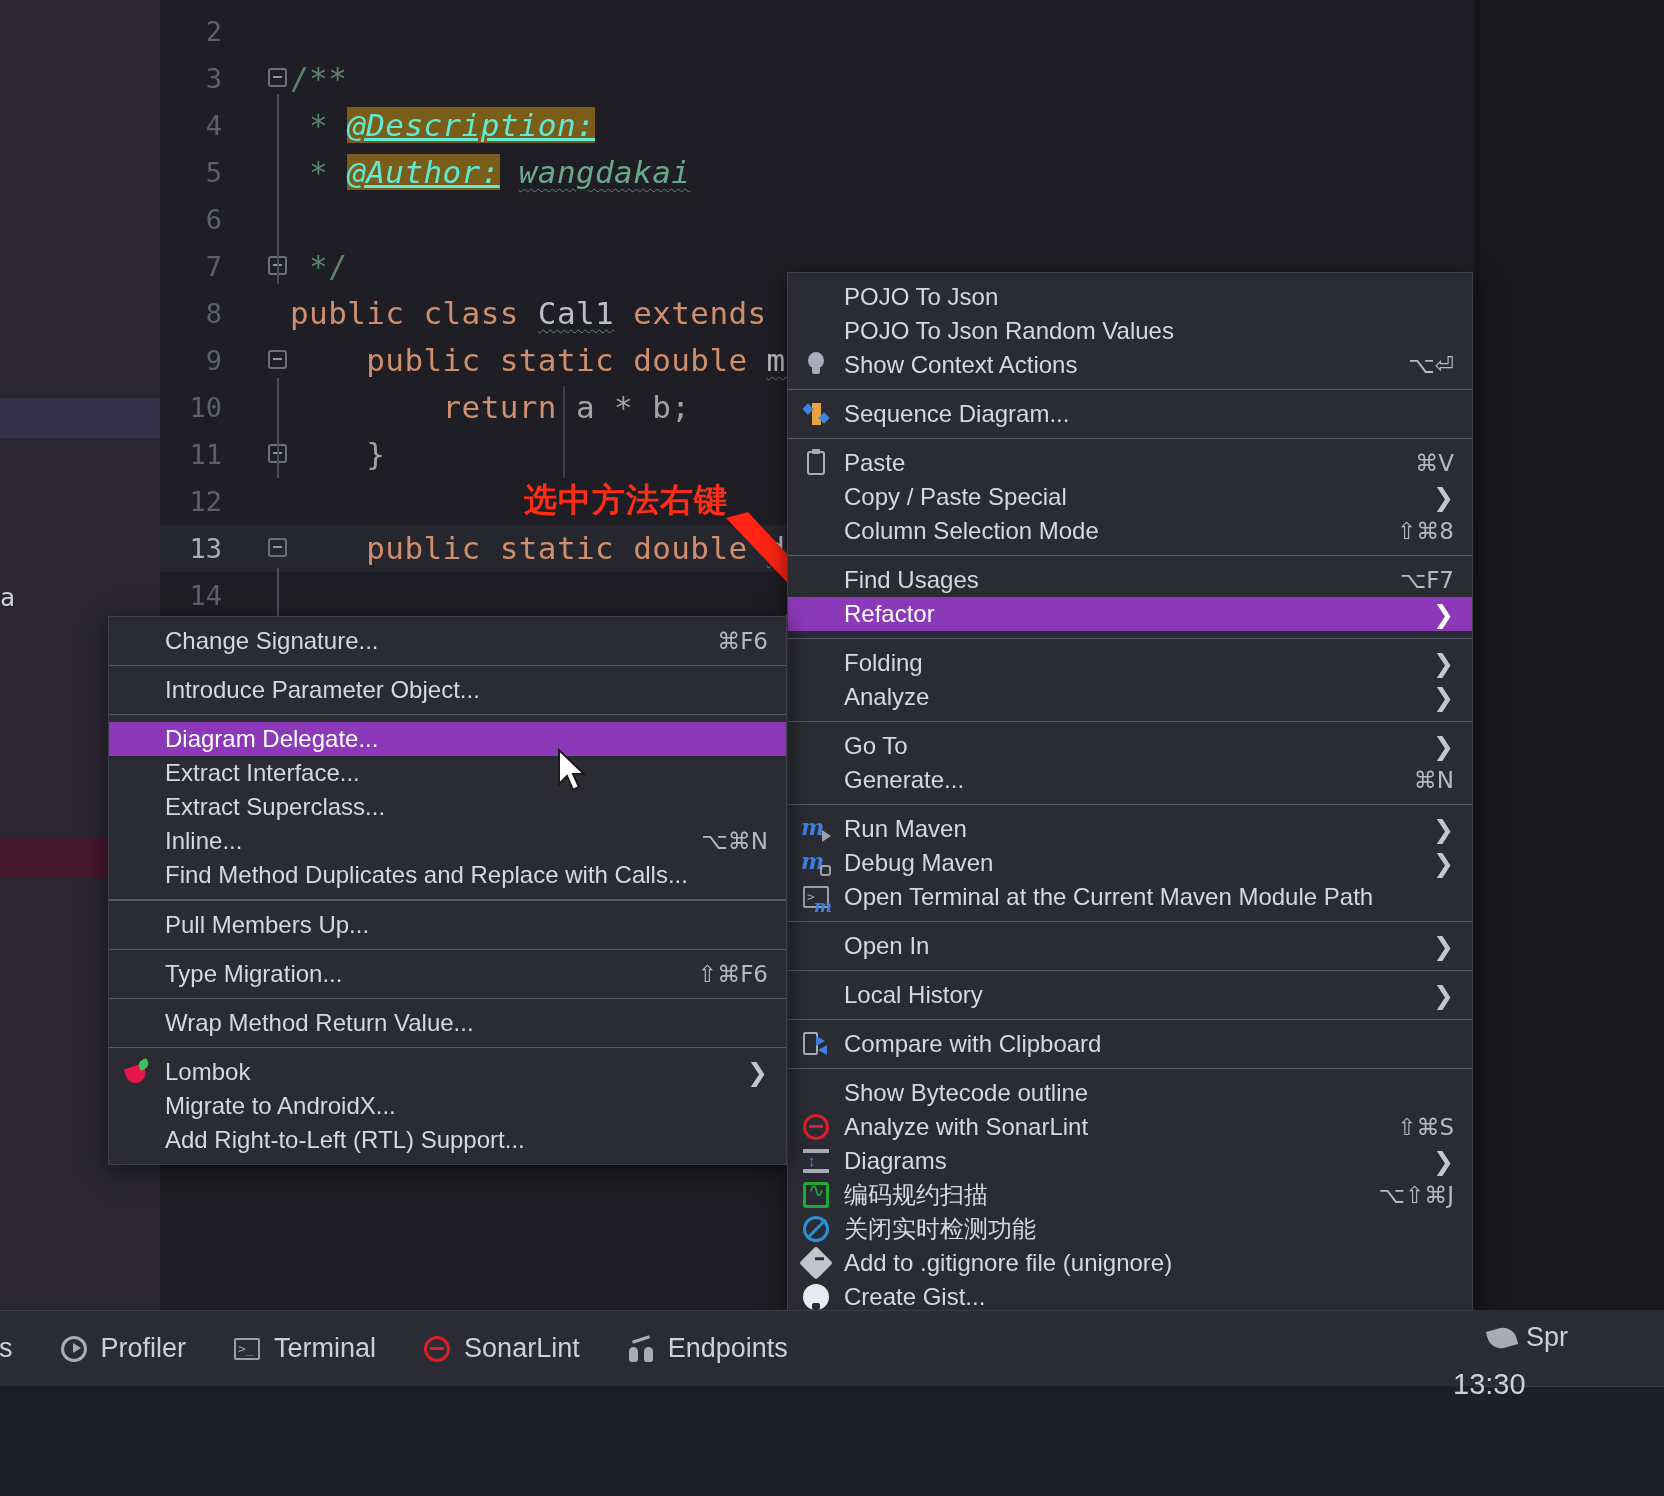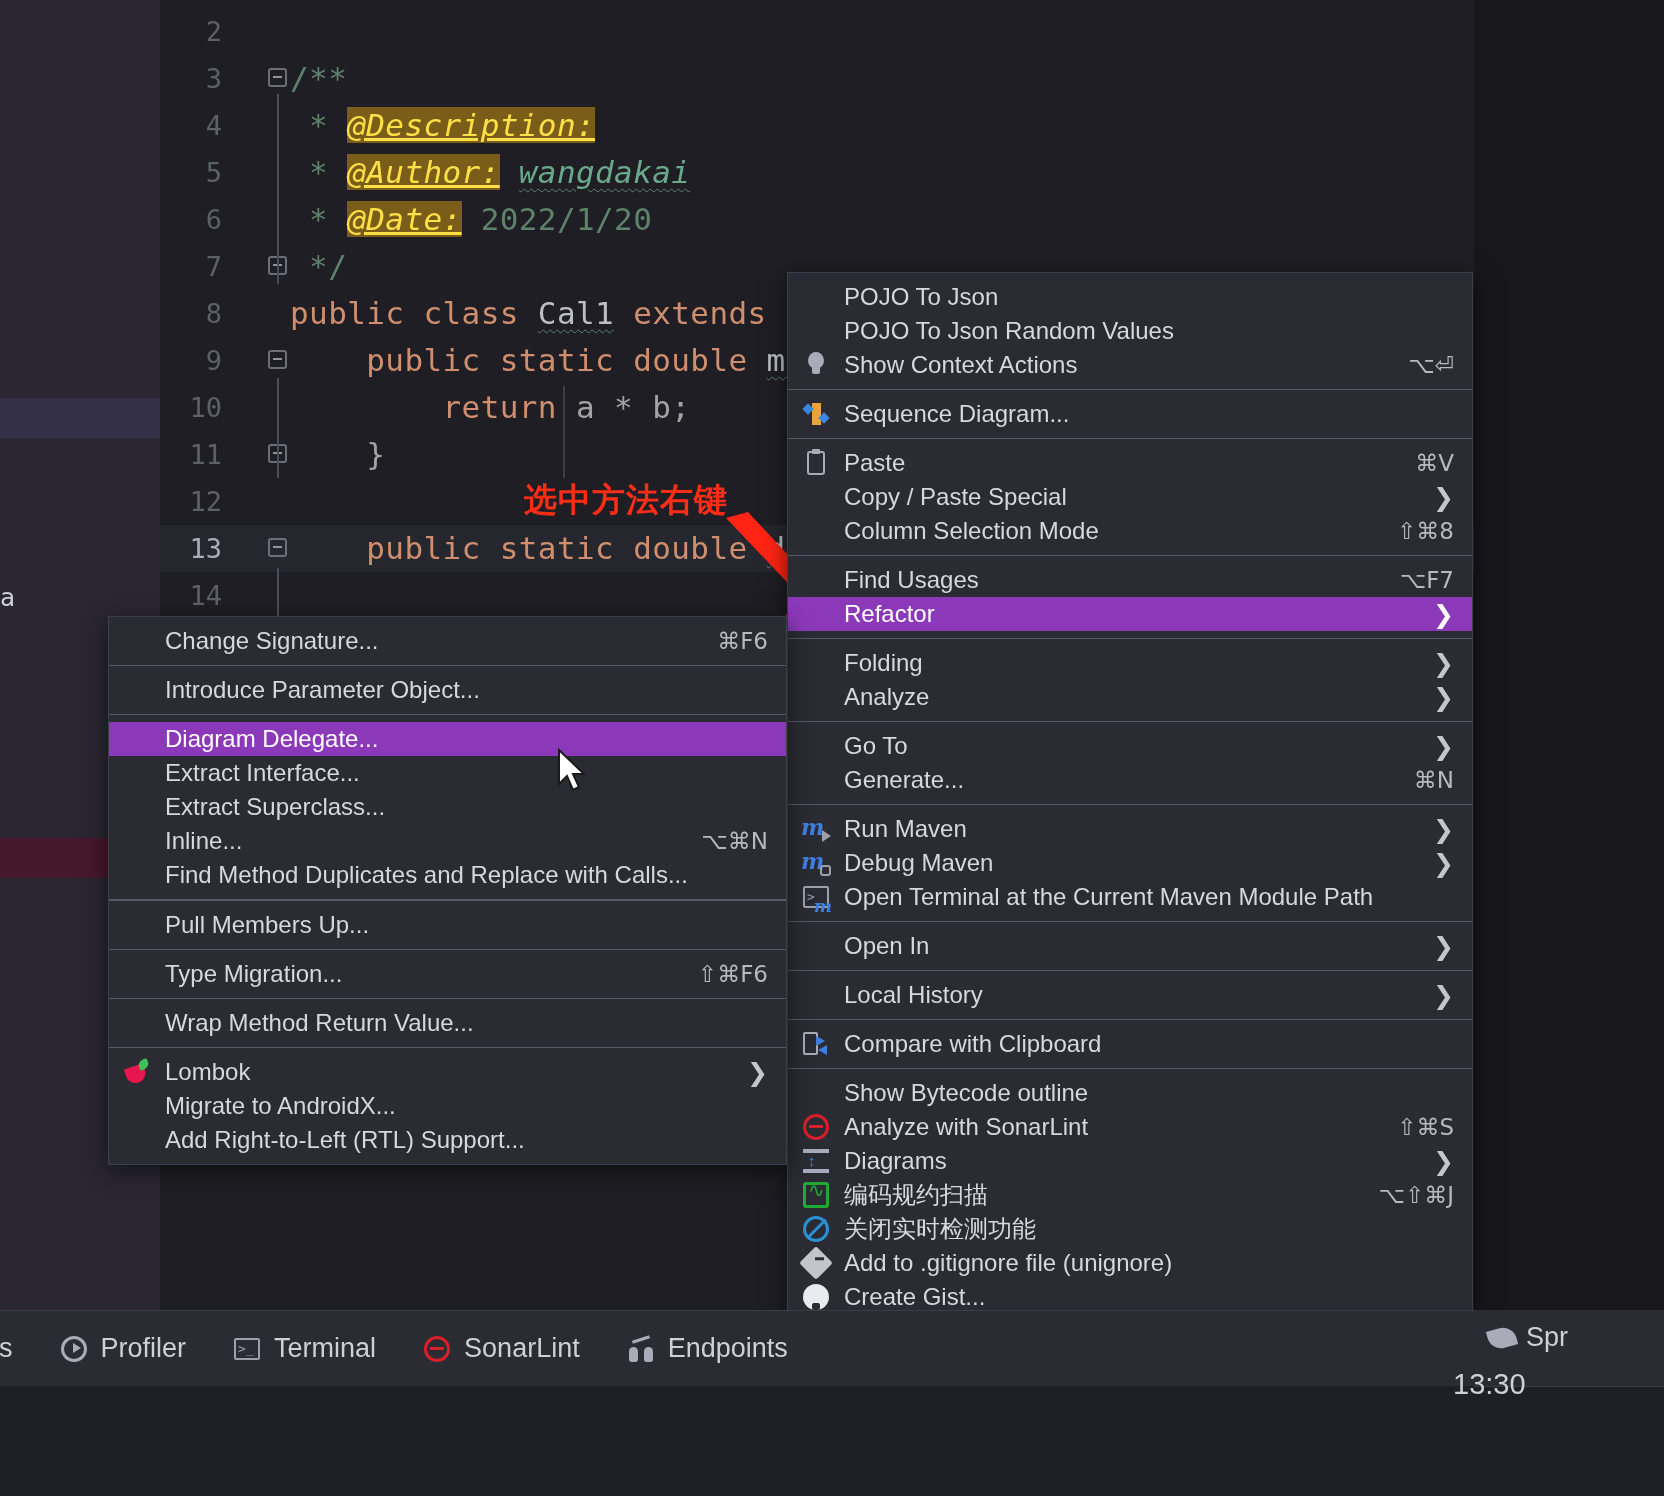--- a/index.html
+++ b/index.html
@@ -61,21 +61,21 @@
     position: absolute; left: 117px; width: 2px; background: #4a4e58;
   }
   .code-text {
     position: absolute; left: 130px; line-height: 47px;
     font-family: "DejaVu Sans Mono", monospace; font-size: 31px;
     white-space: pre; letter-spacing: 0.4px;
   }
   .kw  { color: #cf8e6d; }
   .pln { color: #a3a3a3; }
   .cmt { color: #5f826b; }
-  .cmt-tag { color: #fde047; font-style: italic; text-decoration: underline; }
+  .cmt-tag { color: #5eead4; font-style: italic; text-decoration: underline; }
   .doc { color: #6aa88a; font-style: italic; }
   .hl-todo { background: #7a5d18; }
   .ident-wavy {
     color: #bcbec4;
     text-decoration: underline wavy #5f826b 1px;
     text-underline-offset: 5px;
   }
   .indent-guide {
     position: absolute; width: 2px; background: #3c3f48;
   }
@@ -310,21 +310,20 @@
         <div class="line-row" style="top: 102px;">
           <div class="lnum">4</div>
           <div class="code-text"><span class="cmt"> * </span><span class="cmt-tag hl-todo">@Description:</span></div>
         </div>
         <div class="line-row" style="top: 149px;">
           <div class="lnum">5</div>
           <div class="code-text"><span class="cmt"> * </span><span class="cmt-tag hl-todo">@Author:</span><span class="cmt"> </span><span class="doc" style="text-decoration: underline 1px wavy rgb(95, 130, 107); text-underline-offset: 5px;">wangdakai</span></div>
         </div>
         <div class="line-row" style="top: 196px;">
           <div class="lnum">6</div>
-          <div class="code-text"><span class="cmt"> * </span><span class="cmt-tag hl-todo">@Date:</span><span class="cmt"> 2022/1/20</span></div>
         </div>
         <div class="line-row" style="top: 243px;">
           <div class="lnum">7</div>
           <div class="fold">
             <div class="fold-box"></div>
           </div>
           <div class="code-text"><span class="cmt"> */</span></div>
         </div>
         <div class="line-row" style="top: 290px;">
           <div class="lnum">8</div>

